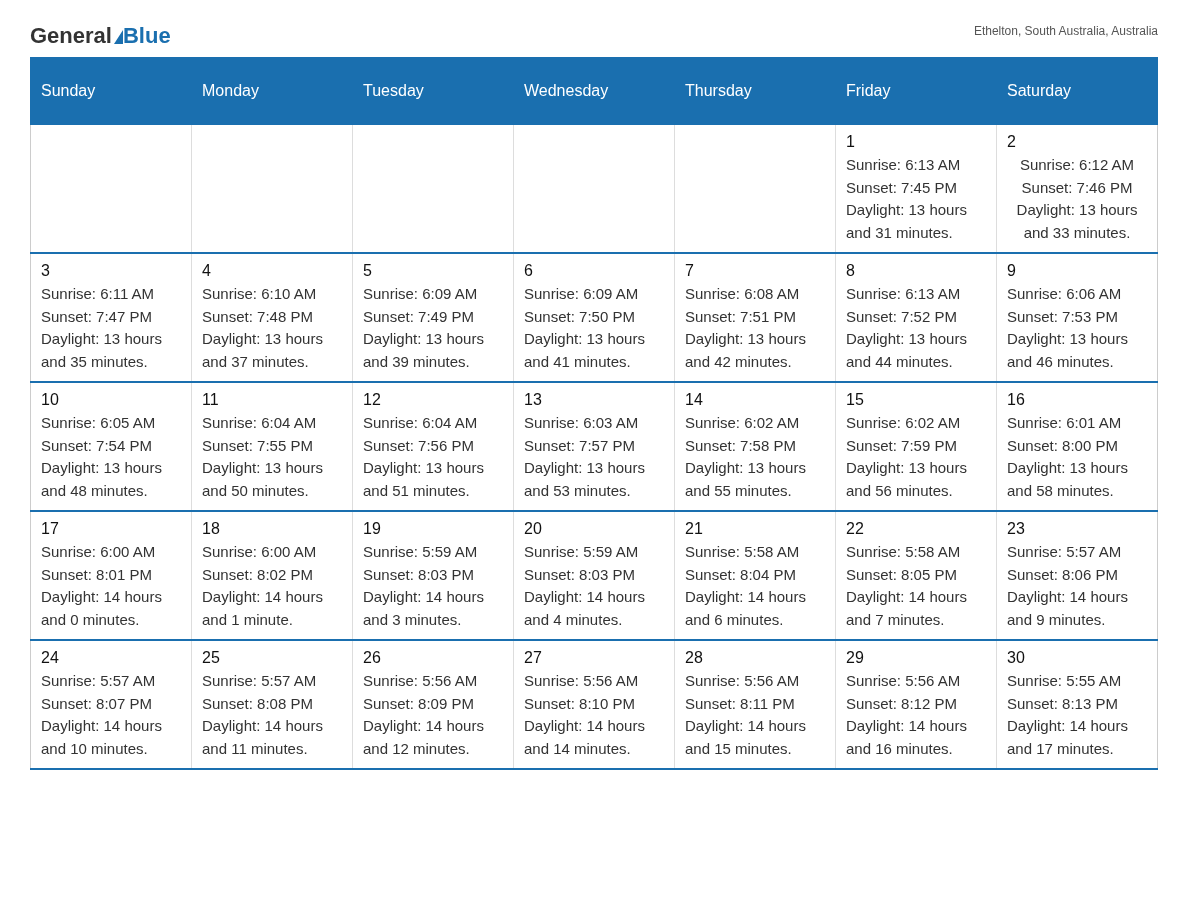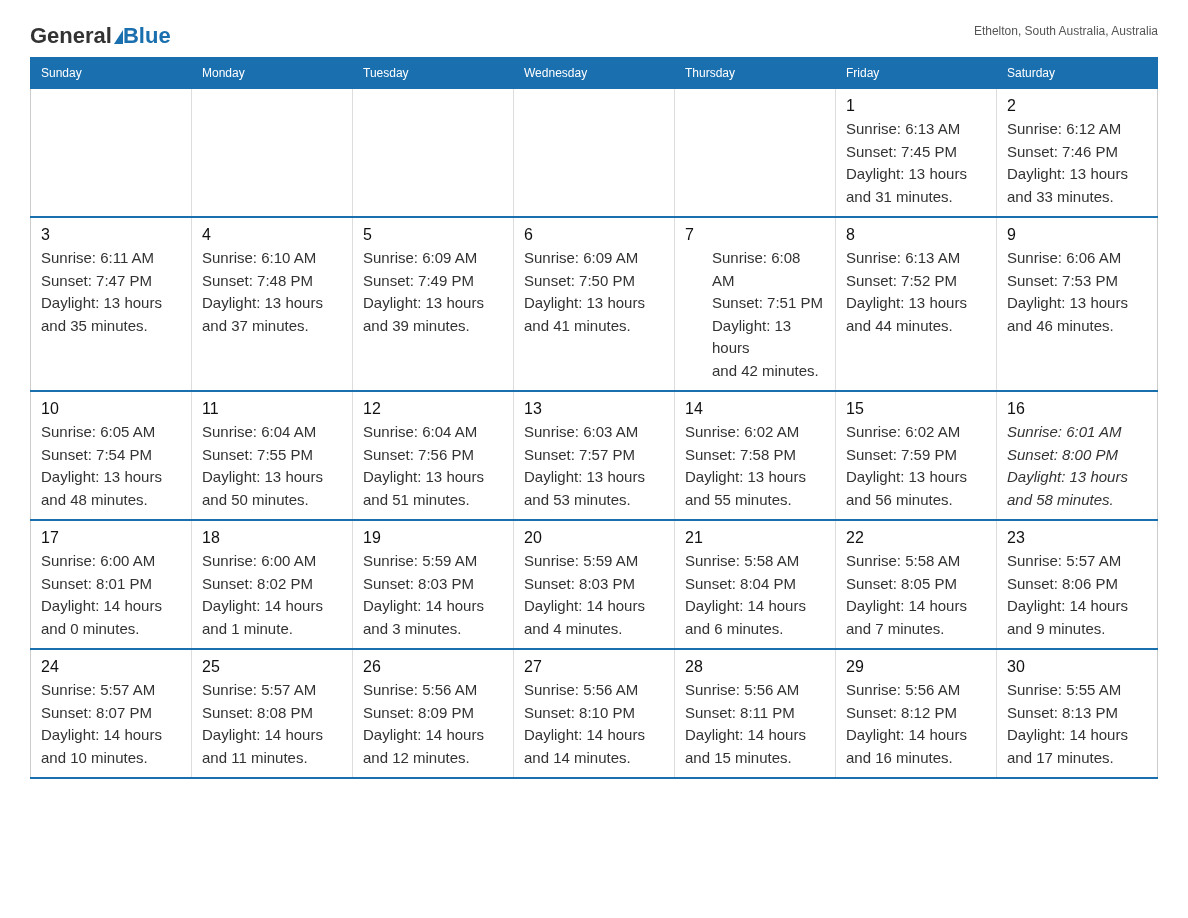--- a/index.html
+++ b/index.html
@@ -61,23 +61,23 @@
     .calendar {
       width: 100%;
       border-collapse: collapse;
       margin-top: 10px;
     }
     .calendar thead tr {
       background-color: #1a6faf;
     }
     .calendar thead th {
       color: #fff;
-      font-size: 12px;
+      font-size: 16px;
       font-weight: normal;
-      padding: 8px 10px;
+      padding: 24px 10px;
       text-align: left;
       border: 1px solid #1a6faf;
       width: calc(100% / 7);
     }
     .calendar tbody tr {
       border-bottom: 2px solid #1a6faf;
     }
     .calendar tbody td {
       vertical-align: top;
       padding: 8px 10px;
@@ -147,21 +147,21 @@
         <td class="empty-cell"></td>
         <td>
           <span class="day-number">1</span>
           <div class="day-info" style="white-space: pre-line;">Sunrise: 6:13 AM
 Sunset: 7:45 PM
 Daylight: 13 hours
 and 31 minutes.</div>
         </td>
         <td>
           <span class="day-number">2</span>
-          <div class="day-info" style="white-space: pre-line;">Sunrise: 6:12 AM
+          <div class="day-info" style="white-space: pre-line; text-align: center;">Sunrise: 6:12 AM
 Sunset: 7:46 PM
 Daylight: 13 hours
 and 33 minutes.</div>
         </td>
       </tr>
       <tr>
         <td>
           <span class="day-number">3</span>
           <div class="day-info" style="white-space: pre-line;">Sunrise: 6:11 AM
 Sunset: 7:47 PM
@@ -184,21 +184,21 @@
         </td>
         <td>
           <span class="day-number">6</span>
           <div class="day-info" style="white-space: pre-line;">Sunrise: 6:09 AM
 Sunset: 7:50 PM
 Daylight: 13 hours
 and 41 minutes.</div>
         </td>
         <td>
           <span class="day-number">7</span>
-          <div class="day-info" style="white-space: pre-line; margin-left: 27px;">Sunrise: 6:08 AM
+          <div class="day-info" style="white-space: pre-line;">Sunrise: 6:08 AM
 Sunset: 7:51 PM
 Daylight: 13 hours
 and 42 minutes.</div>
         </td>
         <td>
           <span class="day-number">8</span>
           <div class="day-info" style="white-space: pre-line;">Sunrise: 6:13 AM
 Sunset: 7:52 PM
 Daylight: 13 hours
 and 44 minutes.</div>
@@ -249,21 +249,21 @@
         </td>
         <td>
           <span class="day-number">15</span>
           <div class="day-info" style="white-space: pre-line;">Sunrise: 6:02 AM
 Sunset: 7:59 PM
 Daylight: 13 hours
 and 56 minutes.</div>
         </td>
         <td>
           <span class="day-number">16</span>
-          <div class="day-info" style="white-space: pre-line; font-style: italic;">Sunrise: 6:01 AM
+          <div class="day-info" style="white-space: pre-line;">Sunrise: 6:01 AM
 Sunset: 8:00 PM
 Daylight: 13 hours
 and 58 minutes.</div>
         </td>
       </tr>
       <tr>
         <td>
           <span class="day-number">17</span>
           <div class="day-info" style="white-space: pre-line;">Sunrise: 6:00 AM
 Sunset: 8:01 PM

